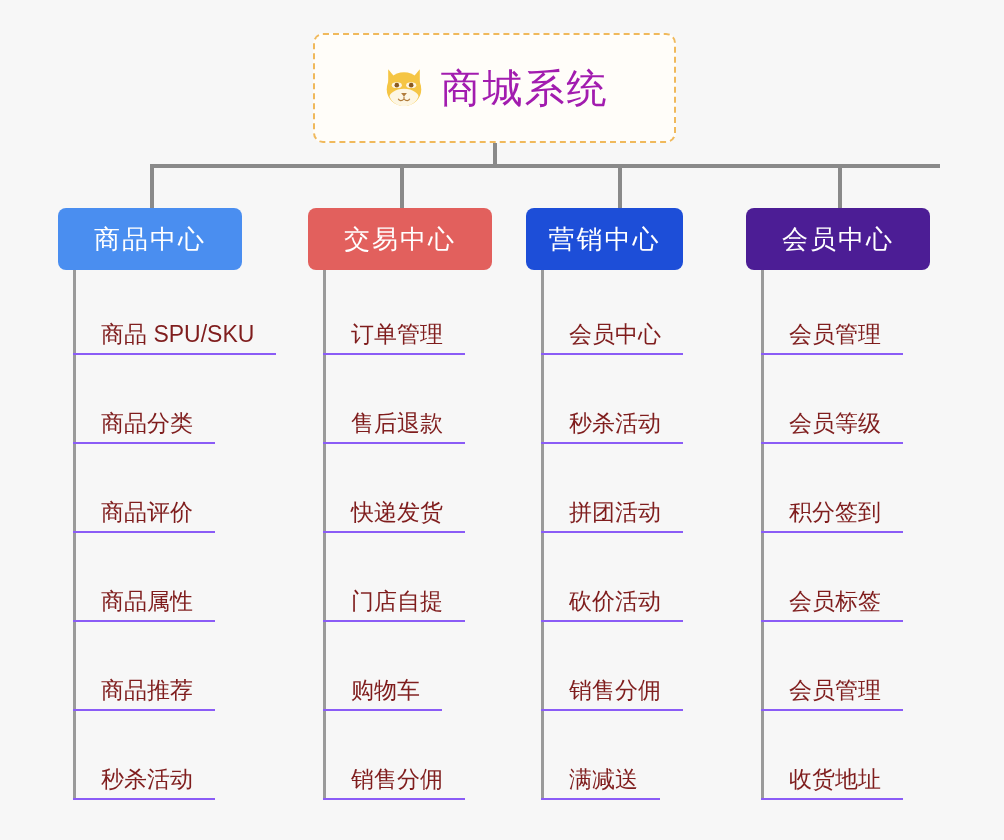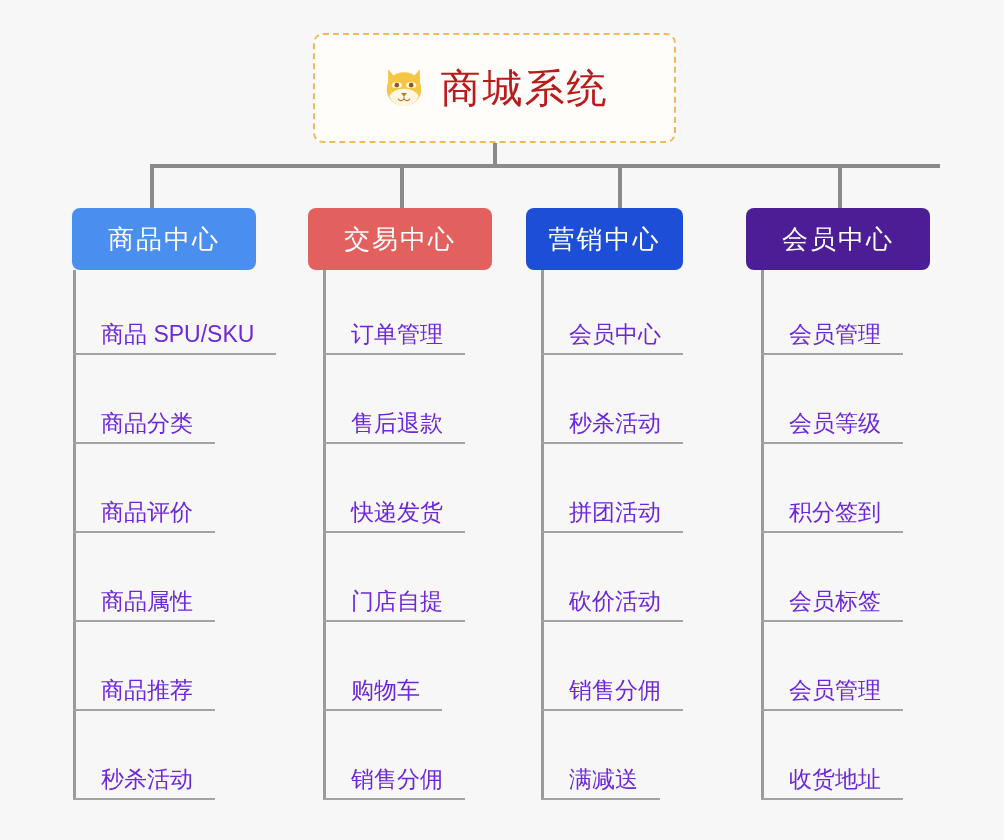--- a/index.html
+++ b/index.html
@@ -38,21 +38,21 @@
   .root-icon {
     width: 46px;
     height: 46px;
     position: relative;
     flex: 0 0 auto;
   }
   .root-icon svg { display: block; width: 46px; height: 46px; }
 
   .root-title {
     font-size: 40px;
-    color: #b91c1c;
+    color: #a21caf;
     letter-spacing: 2px;
     line-height: 1;
     white-space: nowrap;
     font-family: "Liberation Sans", "DejaVu Sans", sans-serif;
   }
 
   
   .conn {
     position: absolute;
     background: #8a8a8a;
@@ -107,24 +107,24 @@
   .leaf {
     position: relative;
     height: 89px;
     display: flex;
     align-items: flex-end;
     padding-left: 28px;
     padding-bottom: 4px;
   }
   .leaf-label {
     font-size: 23px;
-    color: #6d28d9;
+    color: #7f1d1d;
     line-height: 1.15;
     white-space: nowrap;
-    border-bottom: 2px solid #a3a3a3;
+    border-bottom: 2px solid #8b5cf6;
     padding: 0 22px 6px 0;
     margin-left: -28px;
     padding-left: 28px;
   }
 </style>
 </head>
 <body>
 
 <div id="mindmap">
 
@@ -145,21 +145,21 @@
         <path d="M32 47 C35 51 39 50 40 47" stroke="#b07b3a" stroke-width="1.6" fill="none"></path>
       </svg>
     </span>
     <span class="root-title">商城系统</span>
   </div>
 
   <div class="conn conn-v-root"></div>
   <div class="conn conn-rail"></div>
 
 <div class="conn conn-drop" style="left: 150px;"></div>
-    <div class="cat-box" style="left: 72px; width: 184px; background: rgb(74, 142, 240);">
+    <div class="cat-box" style="left: 58px; width: 184px; background: rgb(74, 142, 240);">
       <span>商品中心</span>
     </div>
     <div class="branch" style="left: 73px;">
       <div class="spine" style="height: 530px;"></div>
       <div class="leaf">
         <span class="leaf-label">商品 SPU/SKU</span>
       </div>
       <div class="leaf">
         <span class="leaf-label">商品分类</span>
       </div>

